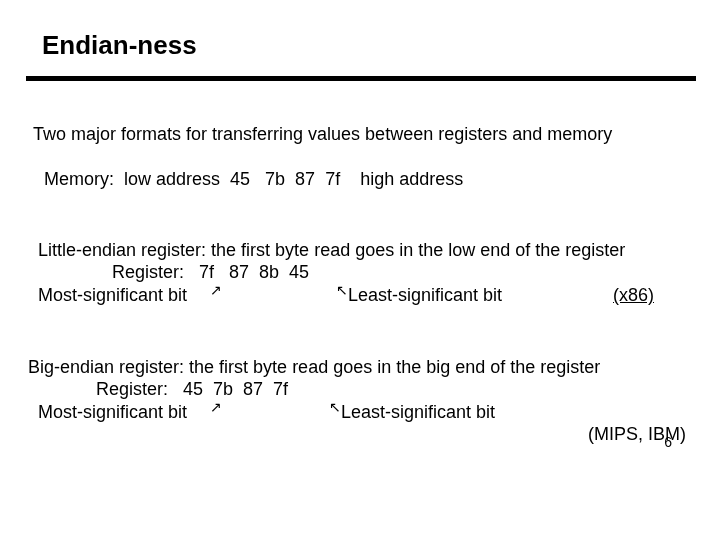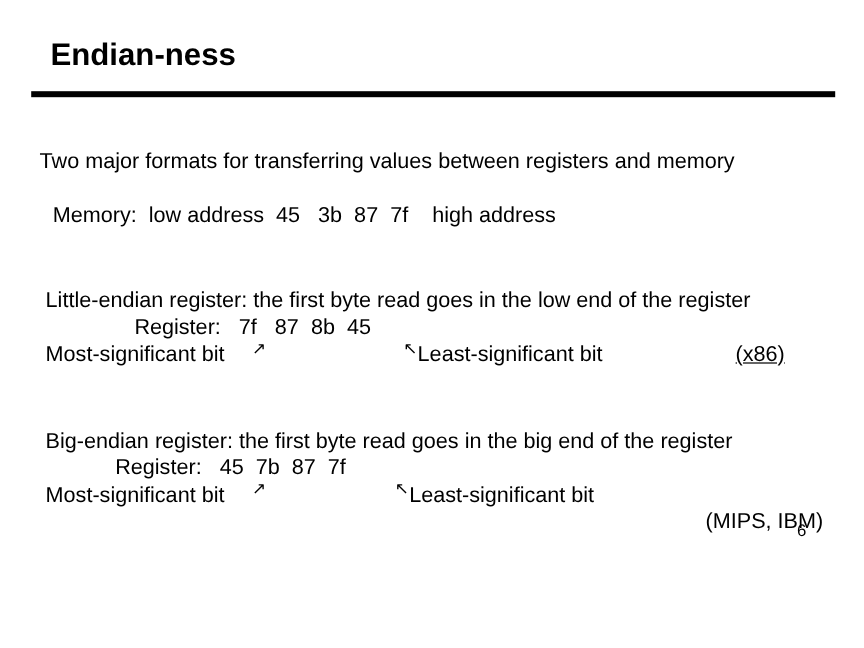--- a/index.html
+++ b/index.html
@@ -39,21 +39,21 @@
     white-space: pre;
     text-align: center;
   }
   .intro   { left: 33px; top: 124px; }
   .memrow  { left: 44px; top: 169px; }
   .lehead  { left: 38px; top: 240px; }
   .lereg   { left: 112px; top: 262px; }
   .lemsb   { left: 38px; top: 285px; }
   .lelsb   { left: 348px; top: 285px; }
   .learch  { left: 613px; top: 285px; text-decoration: underline; }
-  .behead  { left: 38px; top: 357px; }
+  .behead  { left: 28px; top: 357px; }
   .bereg   { left: 96px; top: 379px; }
   .bemsb   { left: 38px; top: 402px; }
   .belsb   { left: 341px; top: 402px; }
   .bearch  { left: 588px; top: 424px; }
   .arrow {
     position: absolute;
     font-size: 14px;
     line-height: 1;
   }
   .ar-le-msb { left: 210px; top: 283px; }
@@ -70,21 +70,21 @@
 </head>
 <body>
 
 <div class="slide">
 
   <div class="title">Endian-ness</div>
   <div class="rule"></div>
 
   <div class="txt intro">Two major formats for transferring values between registers and memory</div>
 
-  <div class="txt memrow">Memory:  low address  45   3b  87  7f    high address</div>
+  <div class="txt memrow">Memory:  low address  45   7b  87  7f    high address</div>
 
   <div class="txt lehead">Little-endian register: the first byte read goes in the low end of the register</div>
   <div class="txt lereg">Register:   7f   87  8b  45</div>
   <div class="txt lemsb">Most-significant bit</div>
   <span class="arrow ar-le-msb">↗</span>
   <span class="arrow ar-le-lsb">↖</span>
   <div class="txt lelsb">Least-significant bit</div>
   <div class="txt learch">(x86)</div>
 
   <div class="txt behead">Big-endian register: the first byte read goes in the big end of the register</div>

